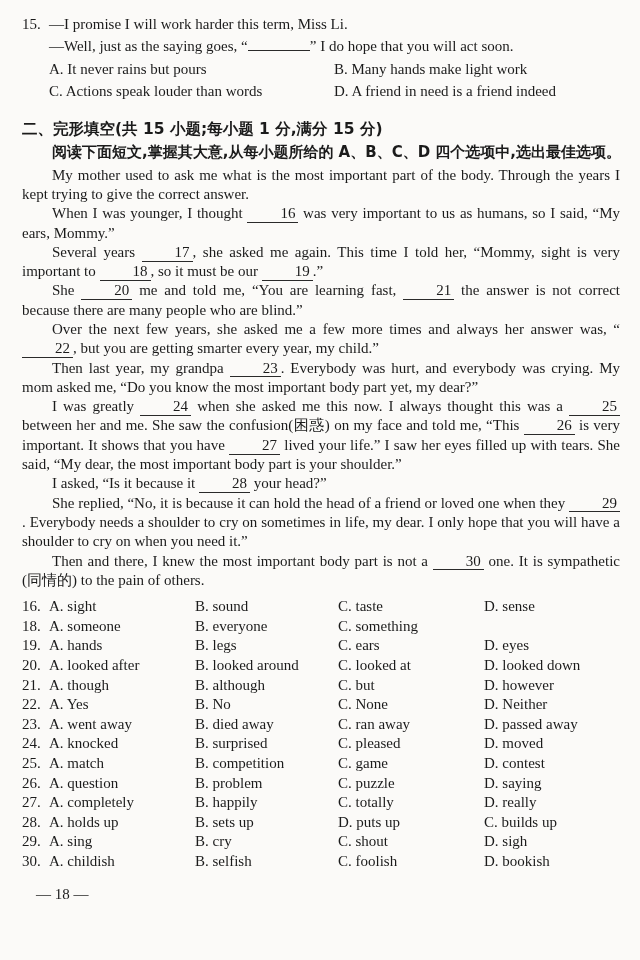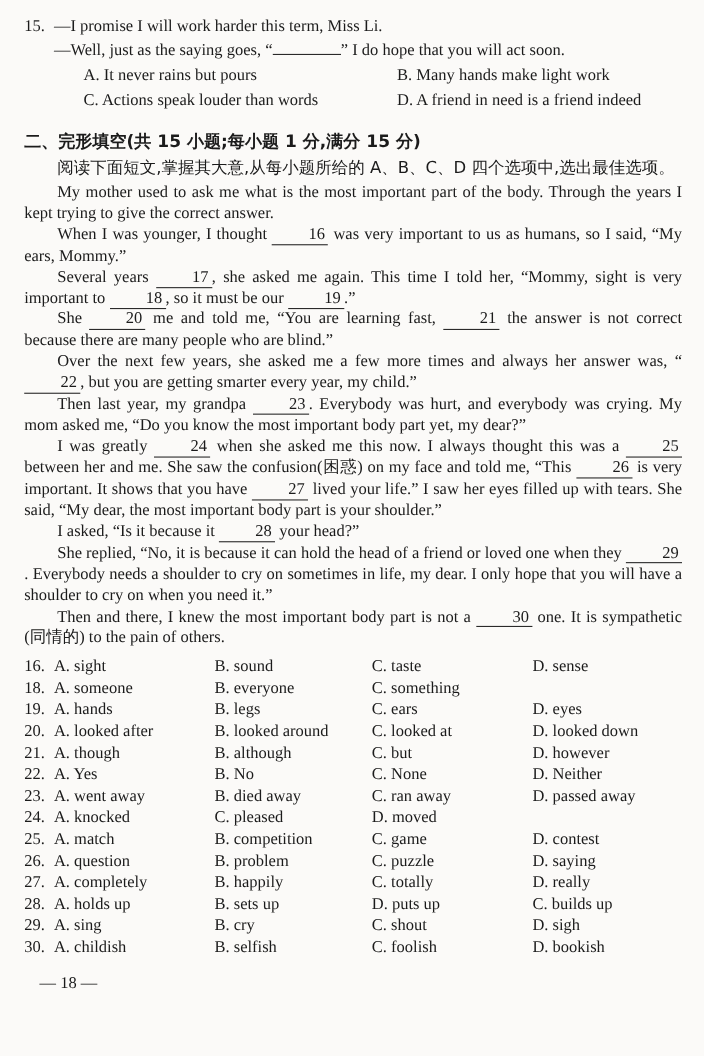--- a/index.html
+++ b/index.html
@@ -8,41 +8,41 @@
     background:#fbfaf8;color:#1b1b1b;
     font-family:"Liberation Serif", serif;
     font-size:15px;
   }
   .page{padding:13px 20px 0 22px;box-sizing:border-box;width:640px;height:730px;}
 
   
   .q15{display:flex;line-height:22.4px;}
   .q15-num{width:27px;flex:none;}
   .q15-body{flex:1;}
-  .q15-options{display:grid;grid-template-columns:285px 1fr;margin-left:27px;}
+  .q15-options{display:grid;grid-template-columns:285px 1fr;}
 
   .blank-line{
     display:inline-block;border-bottom:1px solid #2a2a2a;
     vertical-align:baseline;
   }
   .blank{
     display:inline-block;min-width:40px;padding:0 3px;
     text-align:center;line-height:1.05;
     border-bottom:1px solid #2a2a2a;
   }
 
   
   .section-head{
     font-family:"DejaVu Sans", sans-serif;
     font-weight:700;font-size:15.5px;line-height:23px;
     margin:15px 0 0 0;white-space:nowrap;
   }
   .instruction{
     font-family:"DejaVu Sans", sans-serif;
-    font-weight:400;font-size:15px;line-height:23px;
+    font-weight:700;font-size:15px;line-height:23px;
     margin:0;text-indent:2em;white-space:nowrap;
   }
 
   
   .passage{margin-top:2px;}
   .para{
     margin:0;text-align:justify;text-indent:2em;
     line-height:19.3px;
   }
 
@@ -139,20 +139,21 @@
       <div class="opt-row">
         <div class="opt-cell">23.</div>
         <div class="opt-cell">A. went away</div>
         <div class="opt-cell">B. died away</div>
         <div class="opt-cell">C. ran away</div>
         <div class="opt-cell">D. passed away</div>
       </div>
       <div class="opt-row">
         <div class="opt-cell">24.</div>
         <div class="opt-cell">A. knocked</div>
+        <div class="opt-cell">B. surprised</div>
         <div class="opt-cell">C. pleased</div>
         <div class="opt-cell">D. moved</div>
       </div>
       <div class="opt-row">
         <div class="opt-cell">25.</div>
         <div class="opt-cell">A. match</div>
         <div class="opt-cell">B. competition</div>
         <div class="opt-cell">C. game</div>
         <div class="opt-cell">D. contest</div>
       </div>

